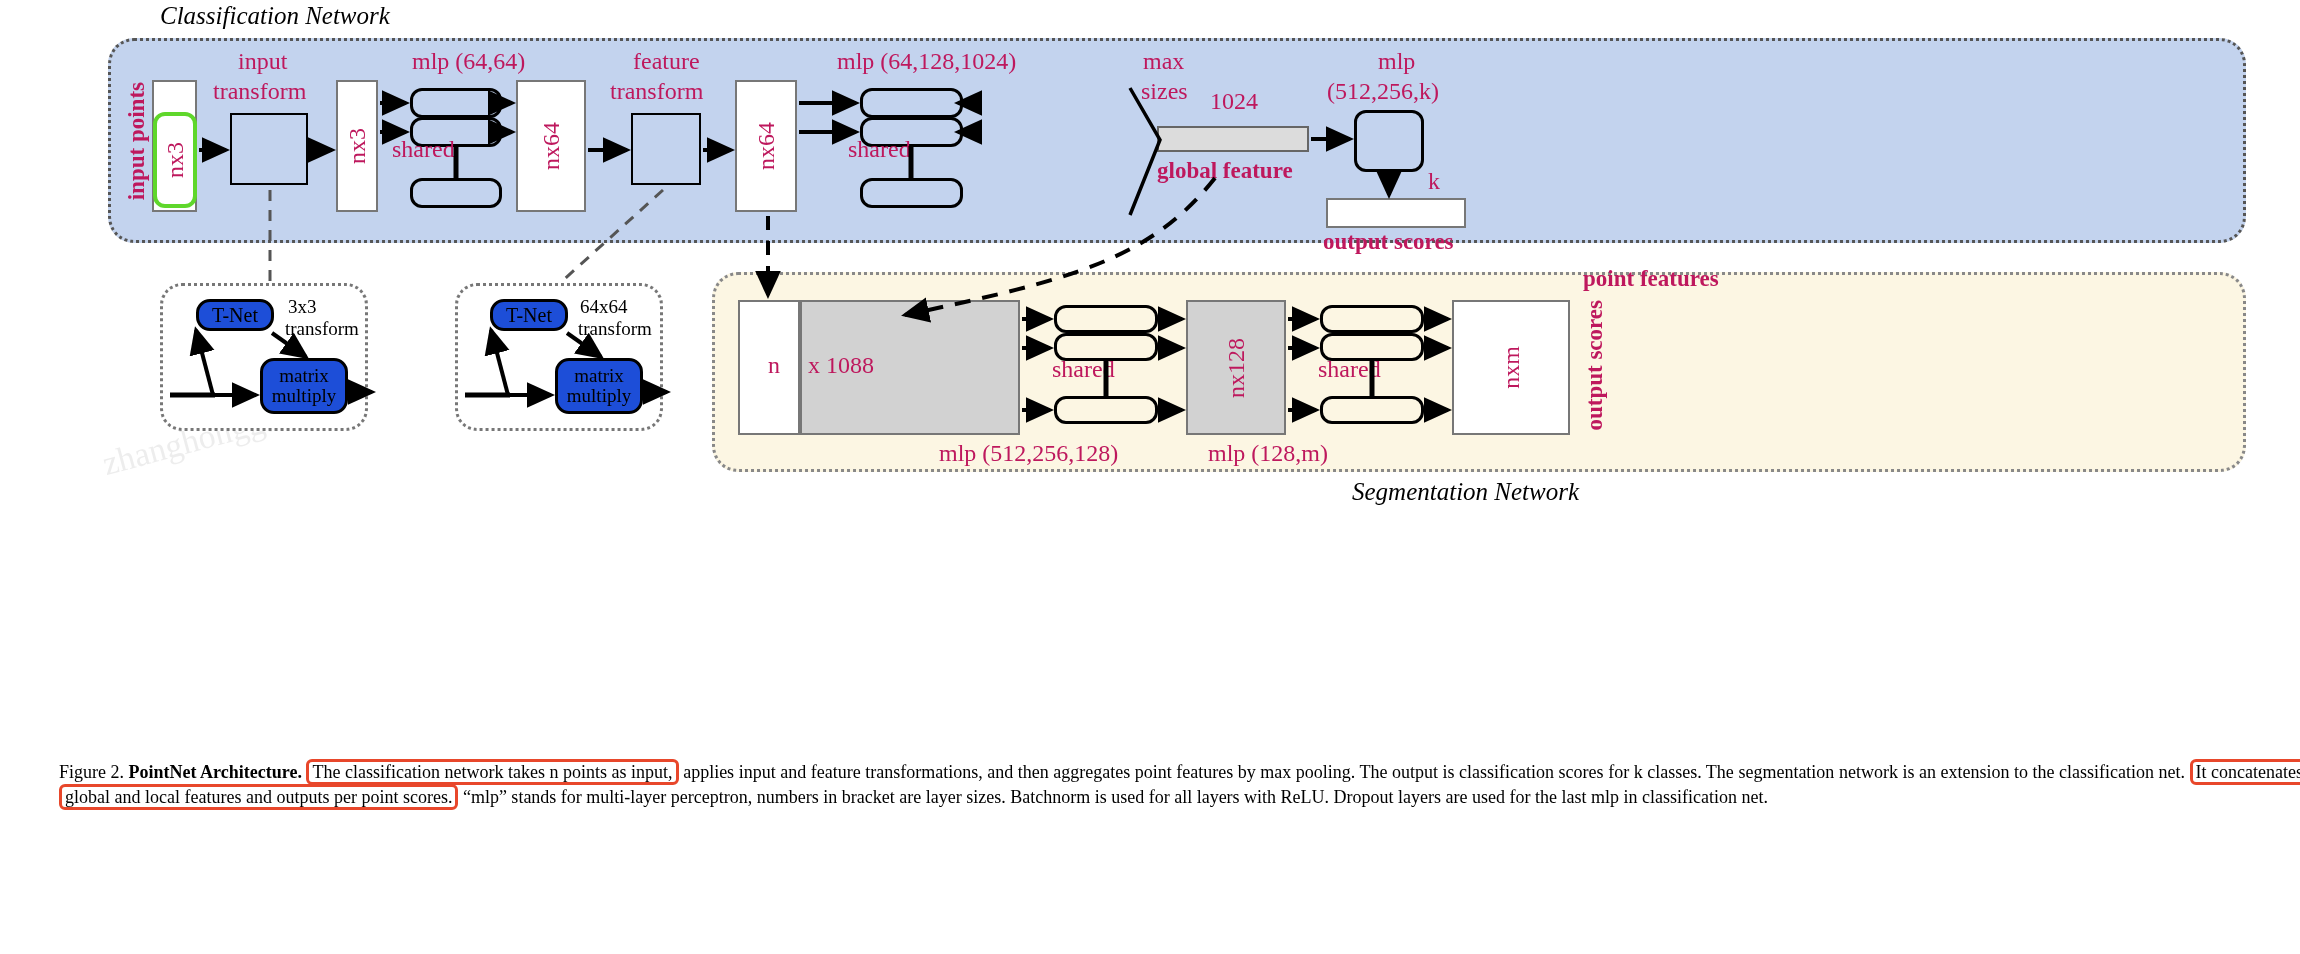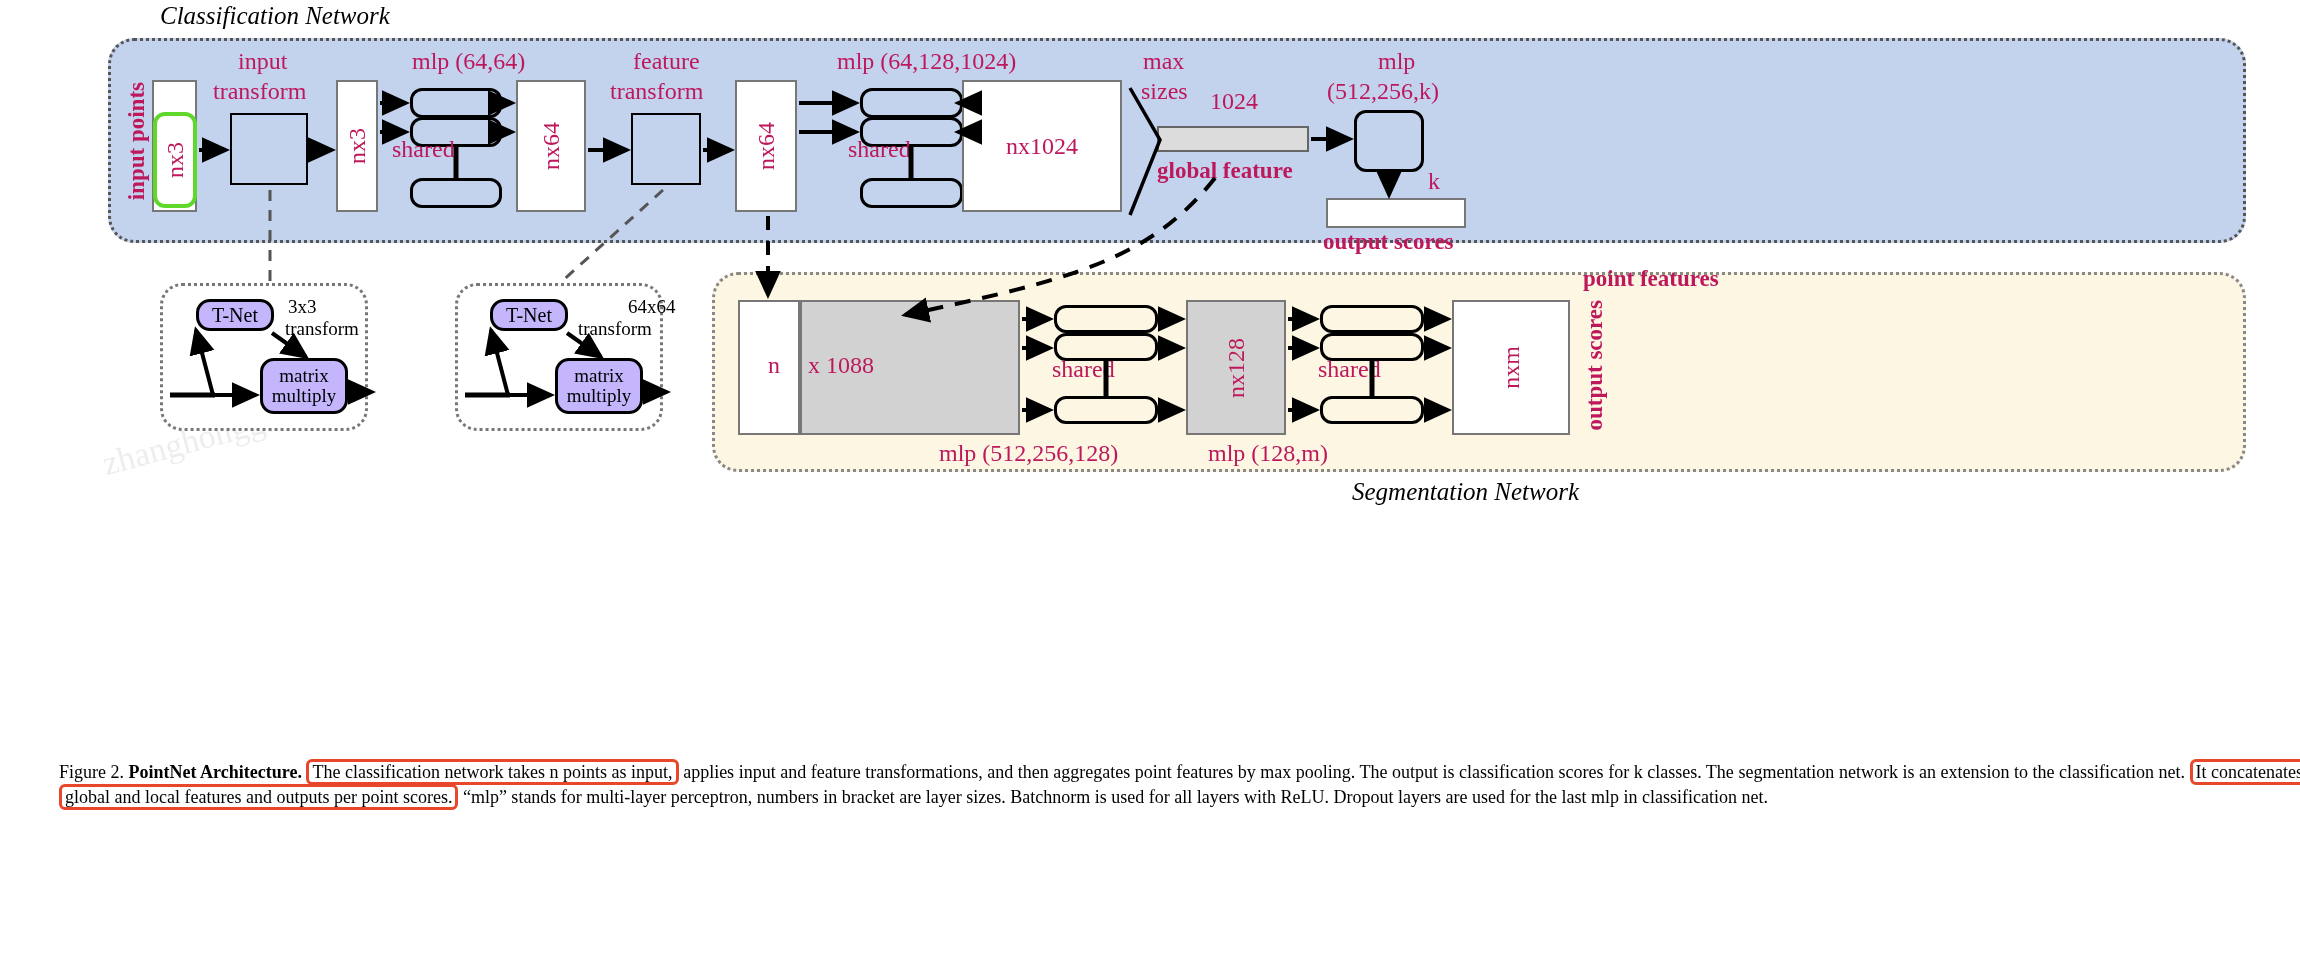--- a/index.html
+++ b/index.html
@@ -86,21 +86,21 @@
     align-items: center;
     justify-content: center;
   }
   .rbox {
     background: transparent;
     border: 3px solid #000;
     border-radius: 12px;
     box-sizing: border-box;
   }
   .rbox-w {
-    background: #c4b5fd;
+    background: #1d4ed8;
     border: 3px solid #000;
     border-radius: 14px;
     box-sizing: border-box;
     display: flex;
     align-items: center;
     justify-content: center;
     text-align: center;
     line-height: 1.05;
   }
   .greenbox {
@@ -213,23 +213,20 @@
     <span class="lbl vert">nx64</span>
   </div>
 
   <div class="abs lbl" style="left:829px; top:48px;margin-left:8px;">mlp (64,128,1024)</div>
 
   <div class="abs rbox" style="left:860px; top:88px; width:103px; height:30px; background:#c3d3ee;"></div>
   <div class="abs rbox" style="left:860px; top:117px; width:103px; height:30px; background:#c3d3ee;"></div>
   <div class="abs rbox" style="left:860px; top:178px; width:103px; height:30px; background:#c3d3ee;"></div>
   <div class="abs lbl" style="left:848px; top:136px;">shared</div>
 
-  <div class="abs box" style="left:962px; top:80px; width:160px; height:132px;">
-    <span class="lbl">nx1024</span>
-  </div>
 
   <div class="abs lbl" style="left:1143px; top:48px;">max</div>
   <div class="abs lbl" style="left:1141px; top:78px;">sizes</div>
 
   <div class="abs lbl" style="left:1210px; top:88px;">1024</div>
   <div class="abs globalbar" style="left:1157px; top:126px; width:152px; height:26px;"></div>
   <div class="abs lbl lbl-bold" style="left:1157px; top:158px; font-size:23px;">global feature</div>
 
   <div class="abs lbl" style="left:1378px; top:48px;">mlp</div>
   <div class="abs lbl" style="left:1327px; top:78px;">(512,256,k)</div>
@@ -243,21 +240,21 @@
   <div class="abs rbox-w lbl-sm" style="left:196px; top:299px; width:78px; height:32px; font-size:20px;">T-Net</div>
   <div class="abs lbl-sm" style="left:288px; top:296px;">3x3</div>
   <div class="abs lbl-sm" style="left:285px; top:318px;">transform</div>
   <div class="abs rbox-w" style="left:260px; top:358px; width:88px; height:56px; font-size:19px; flex-direction:column;">
     <span>matrix</span>
     <span>multiply</span>
   </div>
 
   <div class="abs panel-tnet panel-tnet2"></div>
   <div class="abs rbox-w lbl-sm" style="left:490px; top:299px; width:78px; height:32px; font-size:20px;">T-Net</div>
-  <div class="abs lbl-sm" style="left:580px; top:296px;margin-left:48px;">64x64</div>
+  <div class="abs lbl-sm" style="left:580px; top:296px;">64x64</div>
   <div class="abs lbl-sm" style="left:578px; top:318px;">transform</div>
   <div class="abs rbox-w" style="left:555px; top:358px; width:88px; height:56px; font-size:19px; flex-direction:column;">
     <span>matrix</span>
     <span>multiply</span>
   </div>
 
   <div class="abs panel-seg"></div>
 
   <div class="abs title-italic" style="left:1340px; top:478px;">Segmentation Network</div>
 

